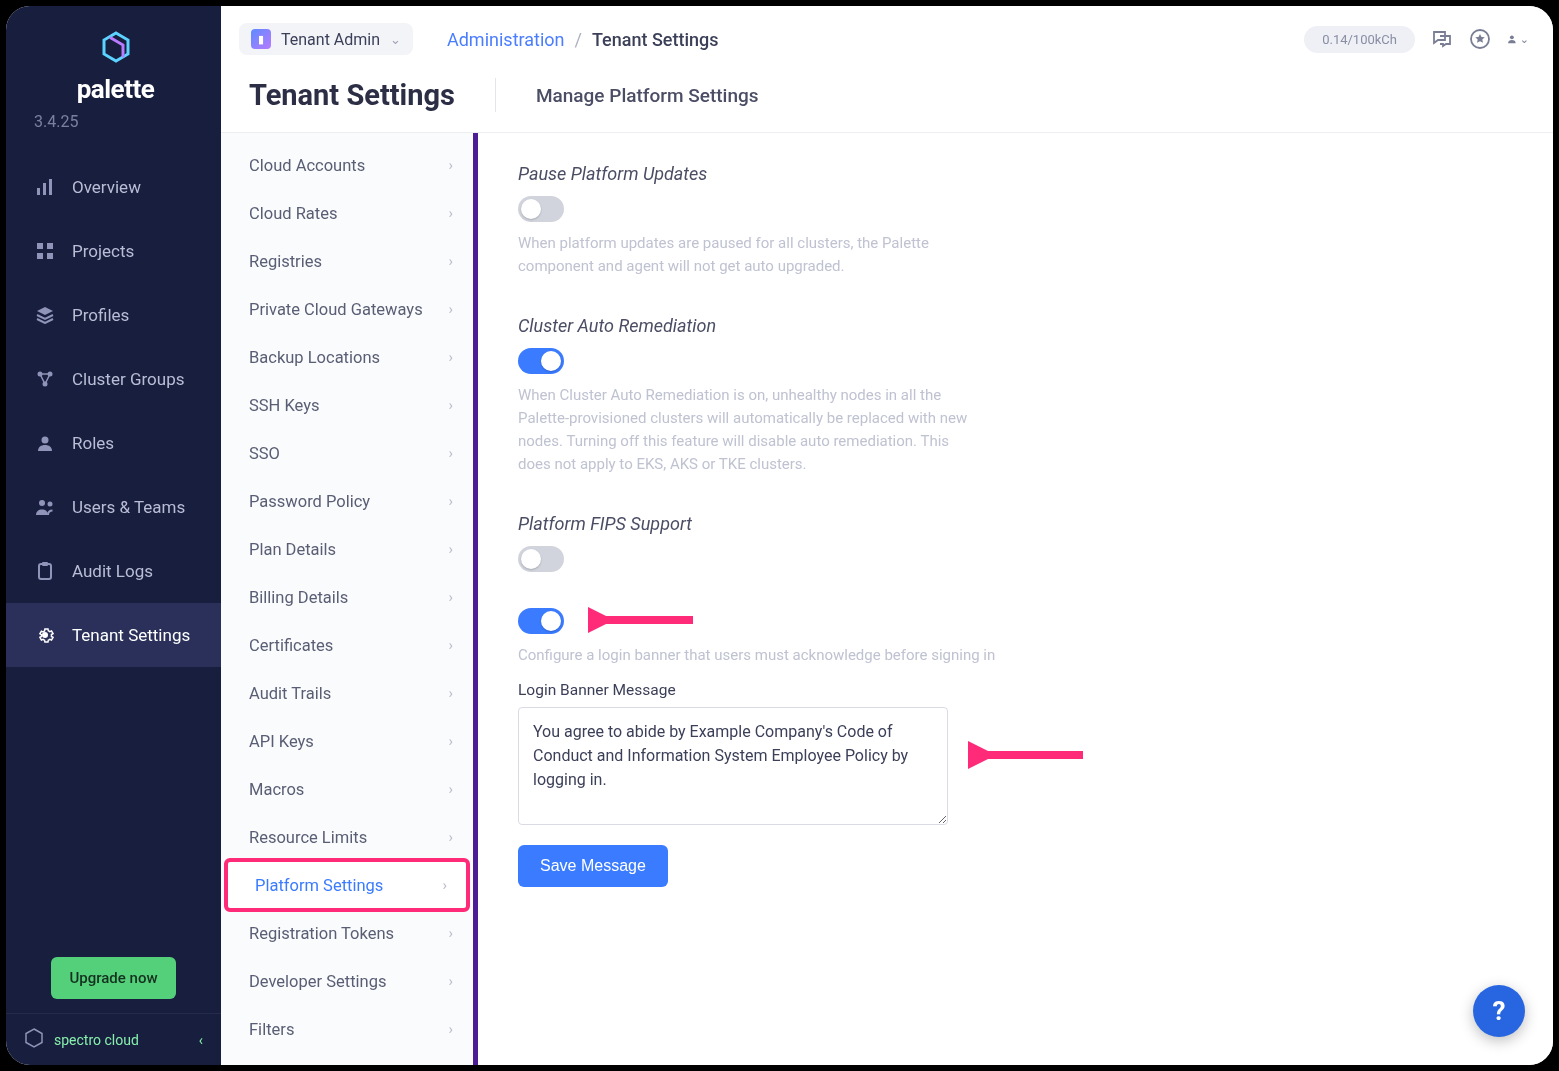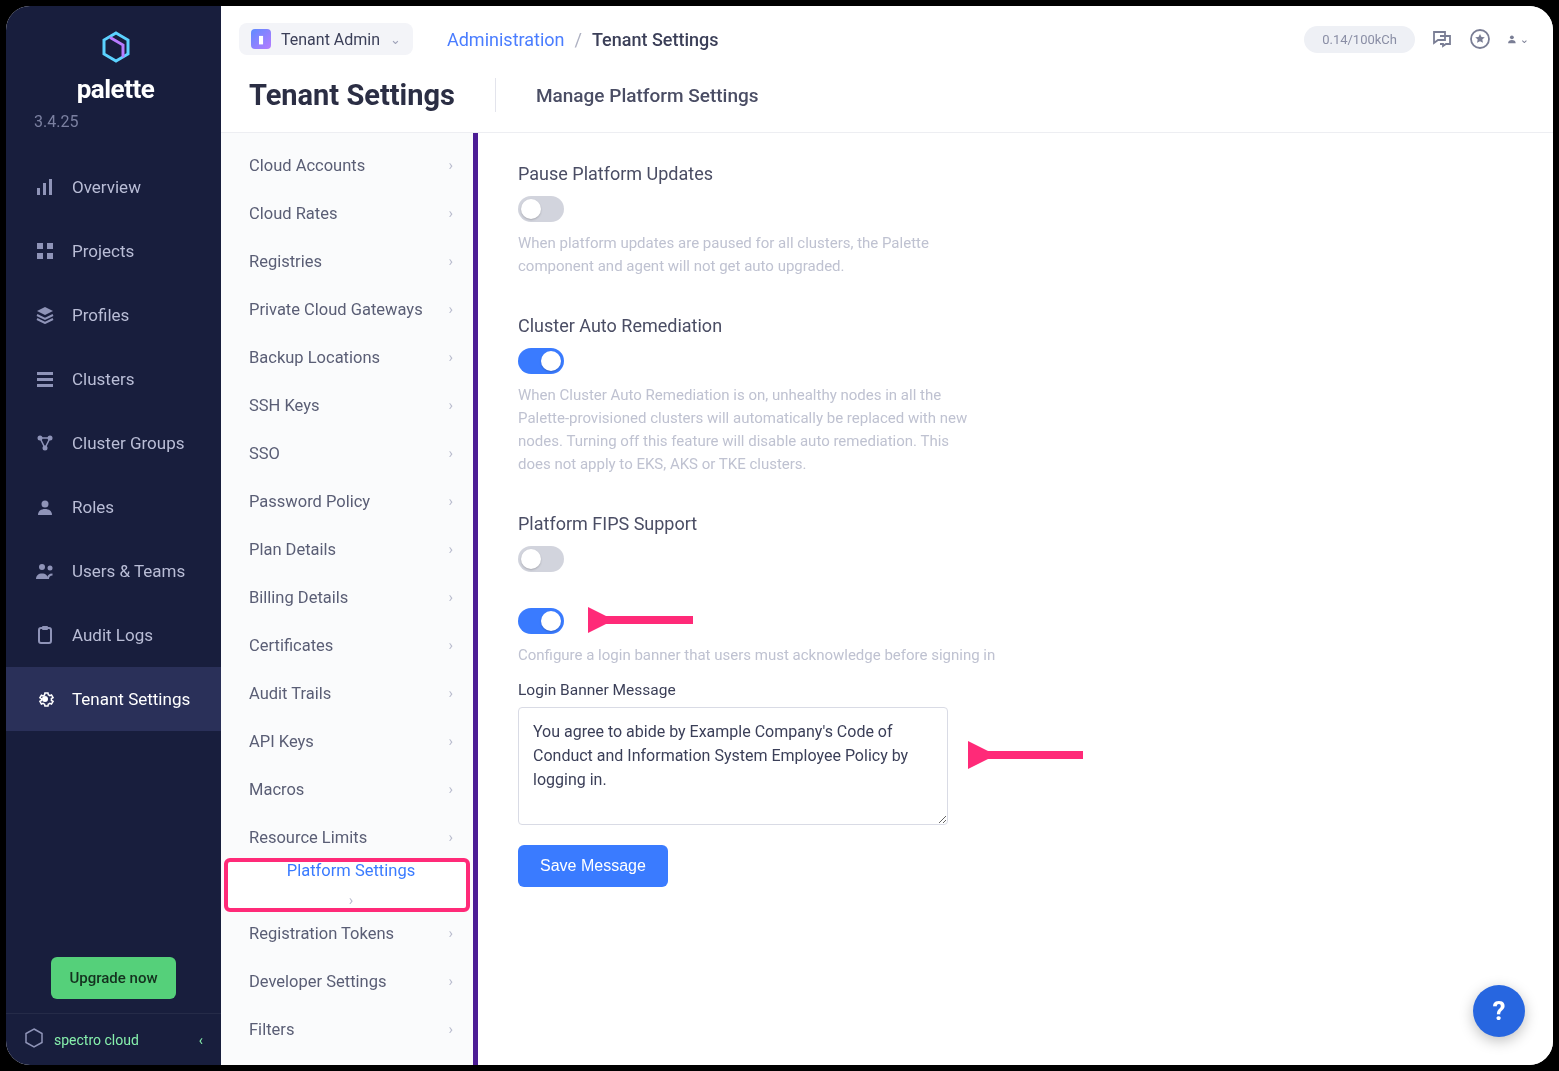--- a/index.html
+++ b/index.html
@@ -199,21 +199,20 @@
     padding: 0 20px 0 28px;
     height: 48px;
     font-size:16.5px;
     color:#5a5e75;
     cursor:pointer;
   }
   .s-item .chv { color:#b9bcce; font-size:15px; }
   .s-item.sel {
     color:#3a7bff;
     background:#fff;
-    flex-direction:column;
   }
   .sel-highlight {
     position:relative;
     margin: 0 6px;
   }
   .sel-highlight::after{
     content:"";
     position:absolute; inset:-3px;
     border:4px solid #ff2a78;
     border-radius:6px;
@@ -224,20 +223,21 @@
     flex:1;
     padding: 30px 40px;
     overflow:auto;
     position:relative;
   }
   .setting-block { margin-bottom: 36px; max-width: 460px; }
   .setting-title {
     font-size:18px;
     color:#4a4d64;
     margin-bottom: 12px;
+    font-style: italic;
   }
   .toggle {
     width:46px;height:26px;border-radius:999px;
     position:relative;cursor:pointer;margin-bottom:10px;
   }
   .toggle .knob {
     position:absolute;top:3px;width:20px;height:20px;border-radius:50%;background:#fff;
     transition:left .15s;
     box-shadow:0 1px 2px rgba(0,0,0,.2);
   }
@@ -340,30 +340,20 @@
       </div>
       <div class="nav-item">
         <span class="ic">
             <svg width="18" height="18" viewBox="0 0 18 18" fill="currentColor">
               <path d="M9 1l8 4-8 4-8-4z"></path>
               <path d="M1 9l8 4 8-4" fill="none" stroke="currentColor" stroke-width="2"></path>
               <path d="M1 13l8 4 8-4" fill="none" stroke="currentColor" stroke-width="2"></path>
             </svg>
           </span>
         <span>Profiles</span>
-      </div>
-      <div class="nav-item">
-        <span class="ic">
-            <svg width="18" height="18" viewBox="0 0 18 18" fill="currentColor">
-              <rect x="1" y="2" width="16" height="3"></rect>
-              <rect x="1" y="8" width="16" height="3"></rect>
-              <rect x="1" y="14" width="16" height="3"></rect>
-            </svg>
-          </span>
-        <span>Clusters</span>
       </div>
       <div class="nav-item">
         <span class="ic">
             <svg width="18" height="18" viewBox="0 0 18 18" fill="currentColor">
               <circle cx="4" cy="4" r="2.5"></circle>
               <circle cx="14" cy="4" r="2.5"></circle>
               <circle cx="9" cy="14" r="2.5"></circle>
               <path d="M4 4L14 4L9 14z" fill="none" stroke="currentColor" stroke-width="1.5"></path>
             </svg>
           </span>

